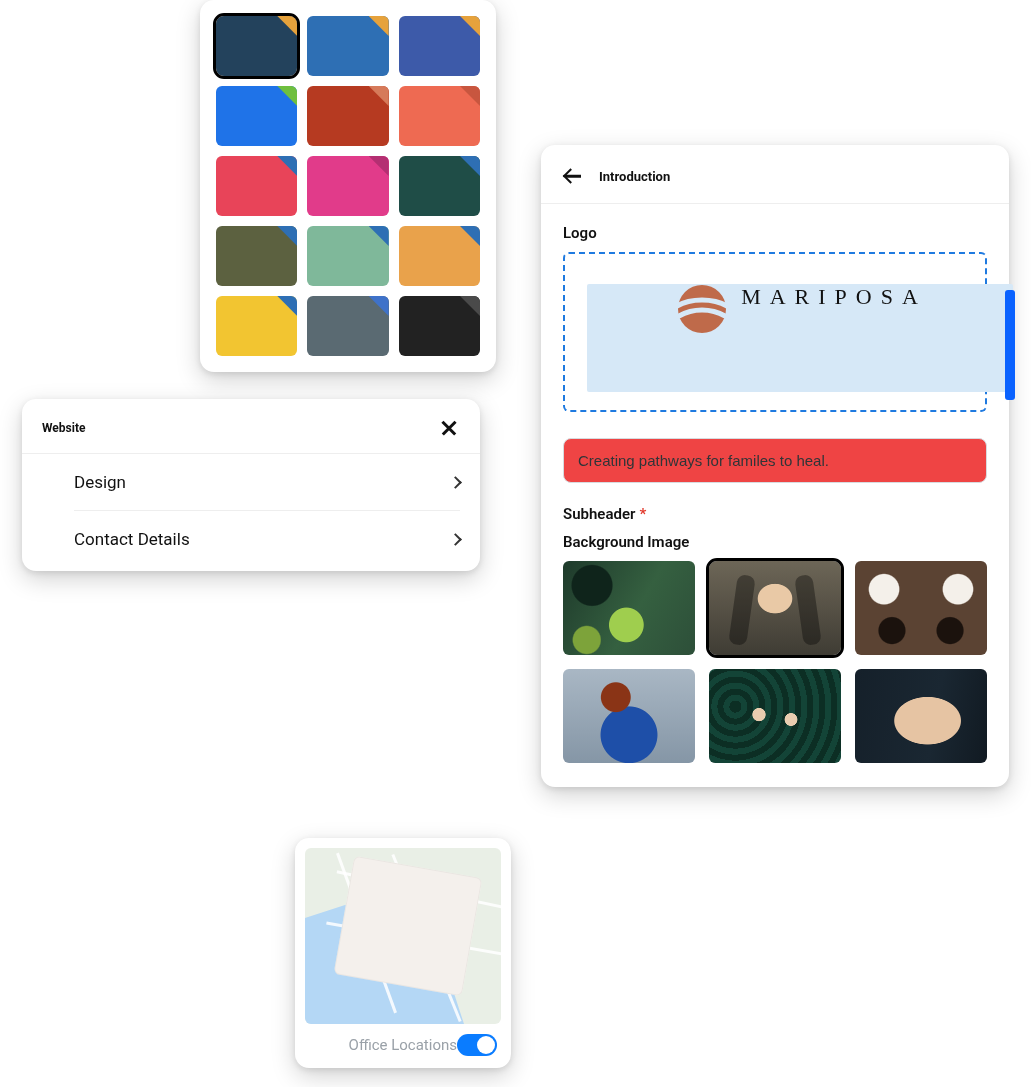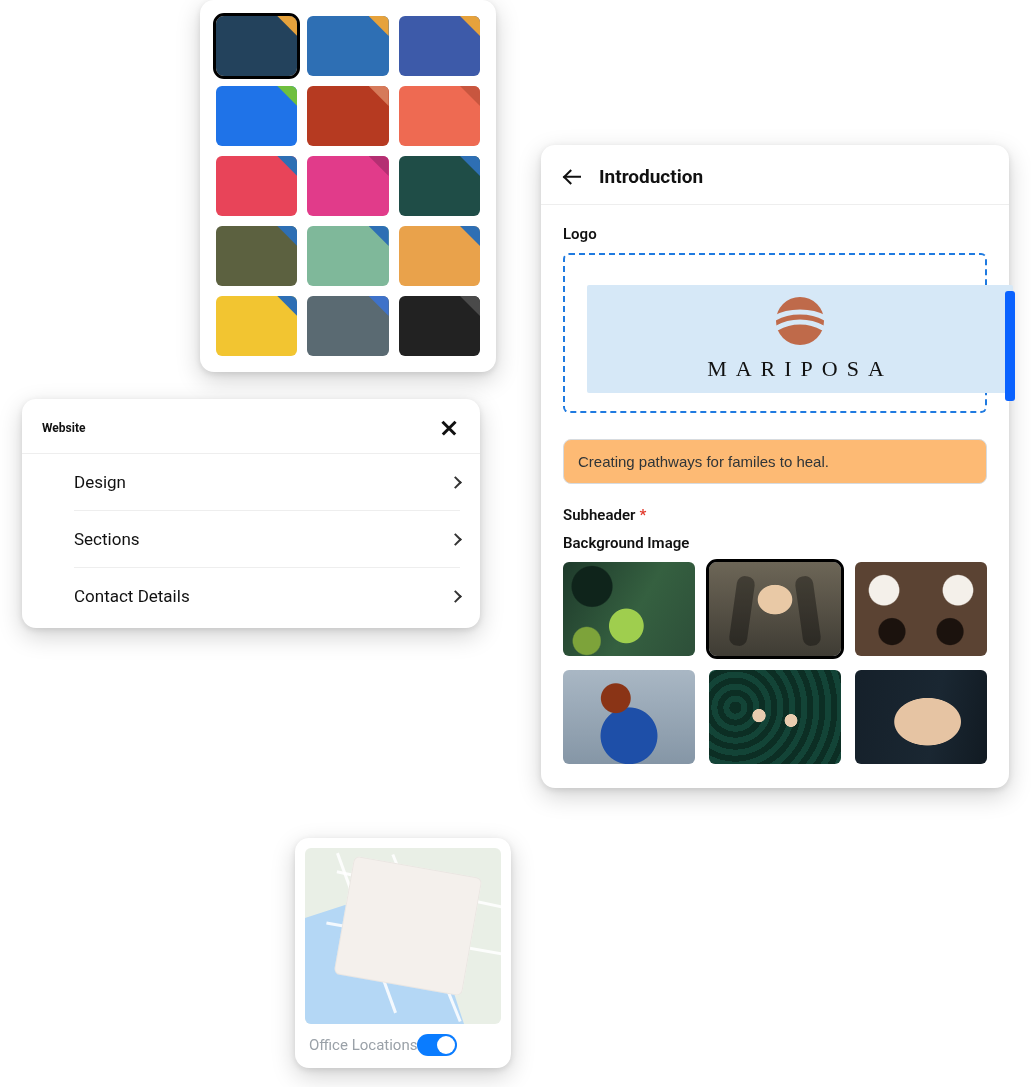--- a/index.html
+++ b/index.html
@@ -129,21 +129,21 @@
   .r2 { left:20px; top:90px; width:190px; height:3px; transform:rotate(10deg); }
   .r3 { left:60px; top:0; width:3px; height:170px; transform:rotate(-20deg); }
   .r4 { left:120px; top:0; width:3px; height:180px; transform:rotate(-22deg); }
   .pin {
     position:absolute; left:50%; top:44%;
     transform: translate(-50%,-100%);
     width: 38px; height: 46px;
   }
   .pin svg { width:100%; height:100%; display:block; }
   .map-footer {
-    display:flex; align-items:center; justify-content:flex-start;
+    display:flex; align-items:center; justify-content:flex-end;
     padding: 10px 4px 2px 4px;
   }
   .map-footer-label { color:#9aa1a8; font-size: 15px; }
   .toggle {
     width: 40px; height: 22px; border-radius: 12px;
     background:#0a7cff; position:relative; cursor:pointer;
   }
   .toggle::after {
     content:""; position:absolute; right:2px; top:2px;
     width:18px; height:18px; border-radius:50%; background:#fff;
@@ -165,38 +165,38 @@
   }
   .back-arrow::before {
     content:""; position:absolute; left:2px; top:50%;
     width:16px; height:2.5px; background:#111; transform:translateY(-50%);
   }
   .back-arrow::after {
     content:""; position:absolute; left:2px; top:50%;
     width:9px; height:9px; border-left:2.5px solid #111; border-bottom:2.5px solid #111;
     transform: translateY(-50%) rotate(45deg);
   }
-  .intro-header h2 { font-size:19px; font-weight:700; }
+  .intro-header h2 { font-size:13px; font-weight:700; }
   .intro-body { padding: 20px 22px 24px 22px; }
   .field-label { font-size:15px; font-weight:600; margin-bottom:10px; display:block; }
   .req { color:#e23b2e; margin-left:4px; font-weight:700; }
 
   .logo-drop {
     border: 2px dashed #1f7ae0;
     border-radius: 6px;
     height: 160px;
     position: relative;
     margin-bottom: 26px;
   }
   .logo-drop .logo-inner {
     position:absolute;
     left: 22px; right: -28px; top: 30px; bottom: 18px;
     background: #d6e8f7;
     border-radius: 2px;
-    display:flex; flex-direction:column; align-items:center; justify-content:center;
+    display:flex; justify-content:center;
     gap: 10px;
   }
   .logo-drop .accent-bar {
     position:absolute; right:-30px; top:36px; width:10px; height:110px;
     background:#0a62ff; border-radius:3px;
   }
   .mariposa-mark svg { display:block; }
   .mariposa-word {
     font-size: 22px;
     letter-spacing: 9px;
@@ -205,21 +205,21 @@
     font-family: Georgia, "Times New Roman", serif;
   }
 
   .text-field {
     width:100%;
     border:1px solid #d7dbdf;
     border-radius:8px;
     padding: 13px 14px;
     font-size: 15px;
     color:#303538;
-    background:#fdba74;
+    background:#ef4444;
     margin-bottom: 22px;
   }
 
   .thumb-grid {
     display:grid;
     grid-template-columns: repeat(3, 1fr);
     gap: 14px;
   }
   .thumb {
     height: 94px;
@@ -335,24 +335,20 @@
 </div>
 
 <div class="card website-card">
   <div class="website-header">
     <h2>Website</h2>
     <div class="close-x"></div>
   </div>
   <div class="menu-list" id="menu-list">
       <div class="menu-item">
         <span>Design</span>
-        <span class="chevron"></span>
-      </div>
-      <div class="menu-item">
-        <span>Sections</span>
         <span class="chevron"></span>
       </div>
       <div class="menu-item">
         <span>Contact Details</span>
         <span class="chevron"></span>
       </div>
     </div>
 </div>
 
 <div class="card map-card">

